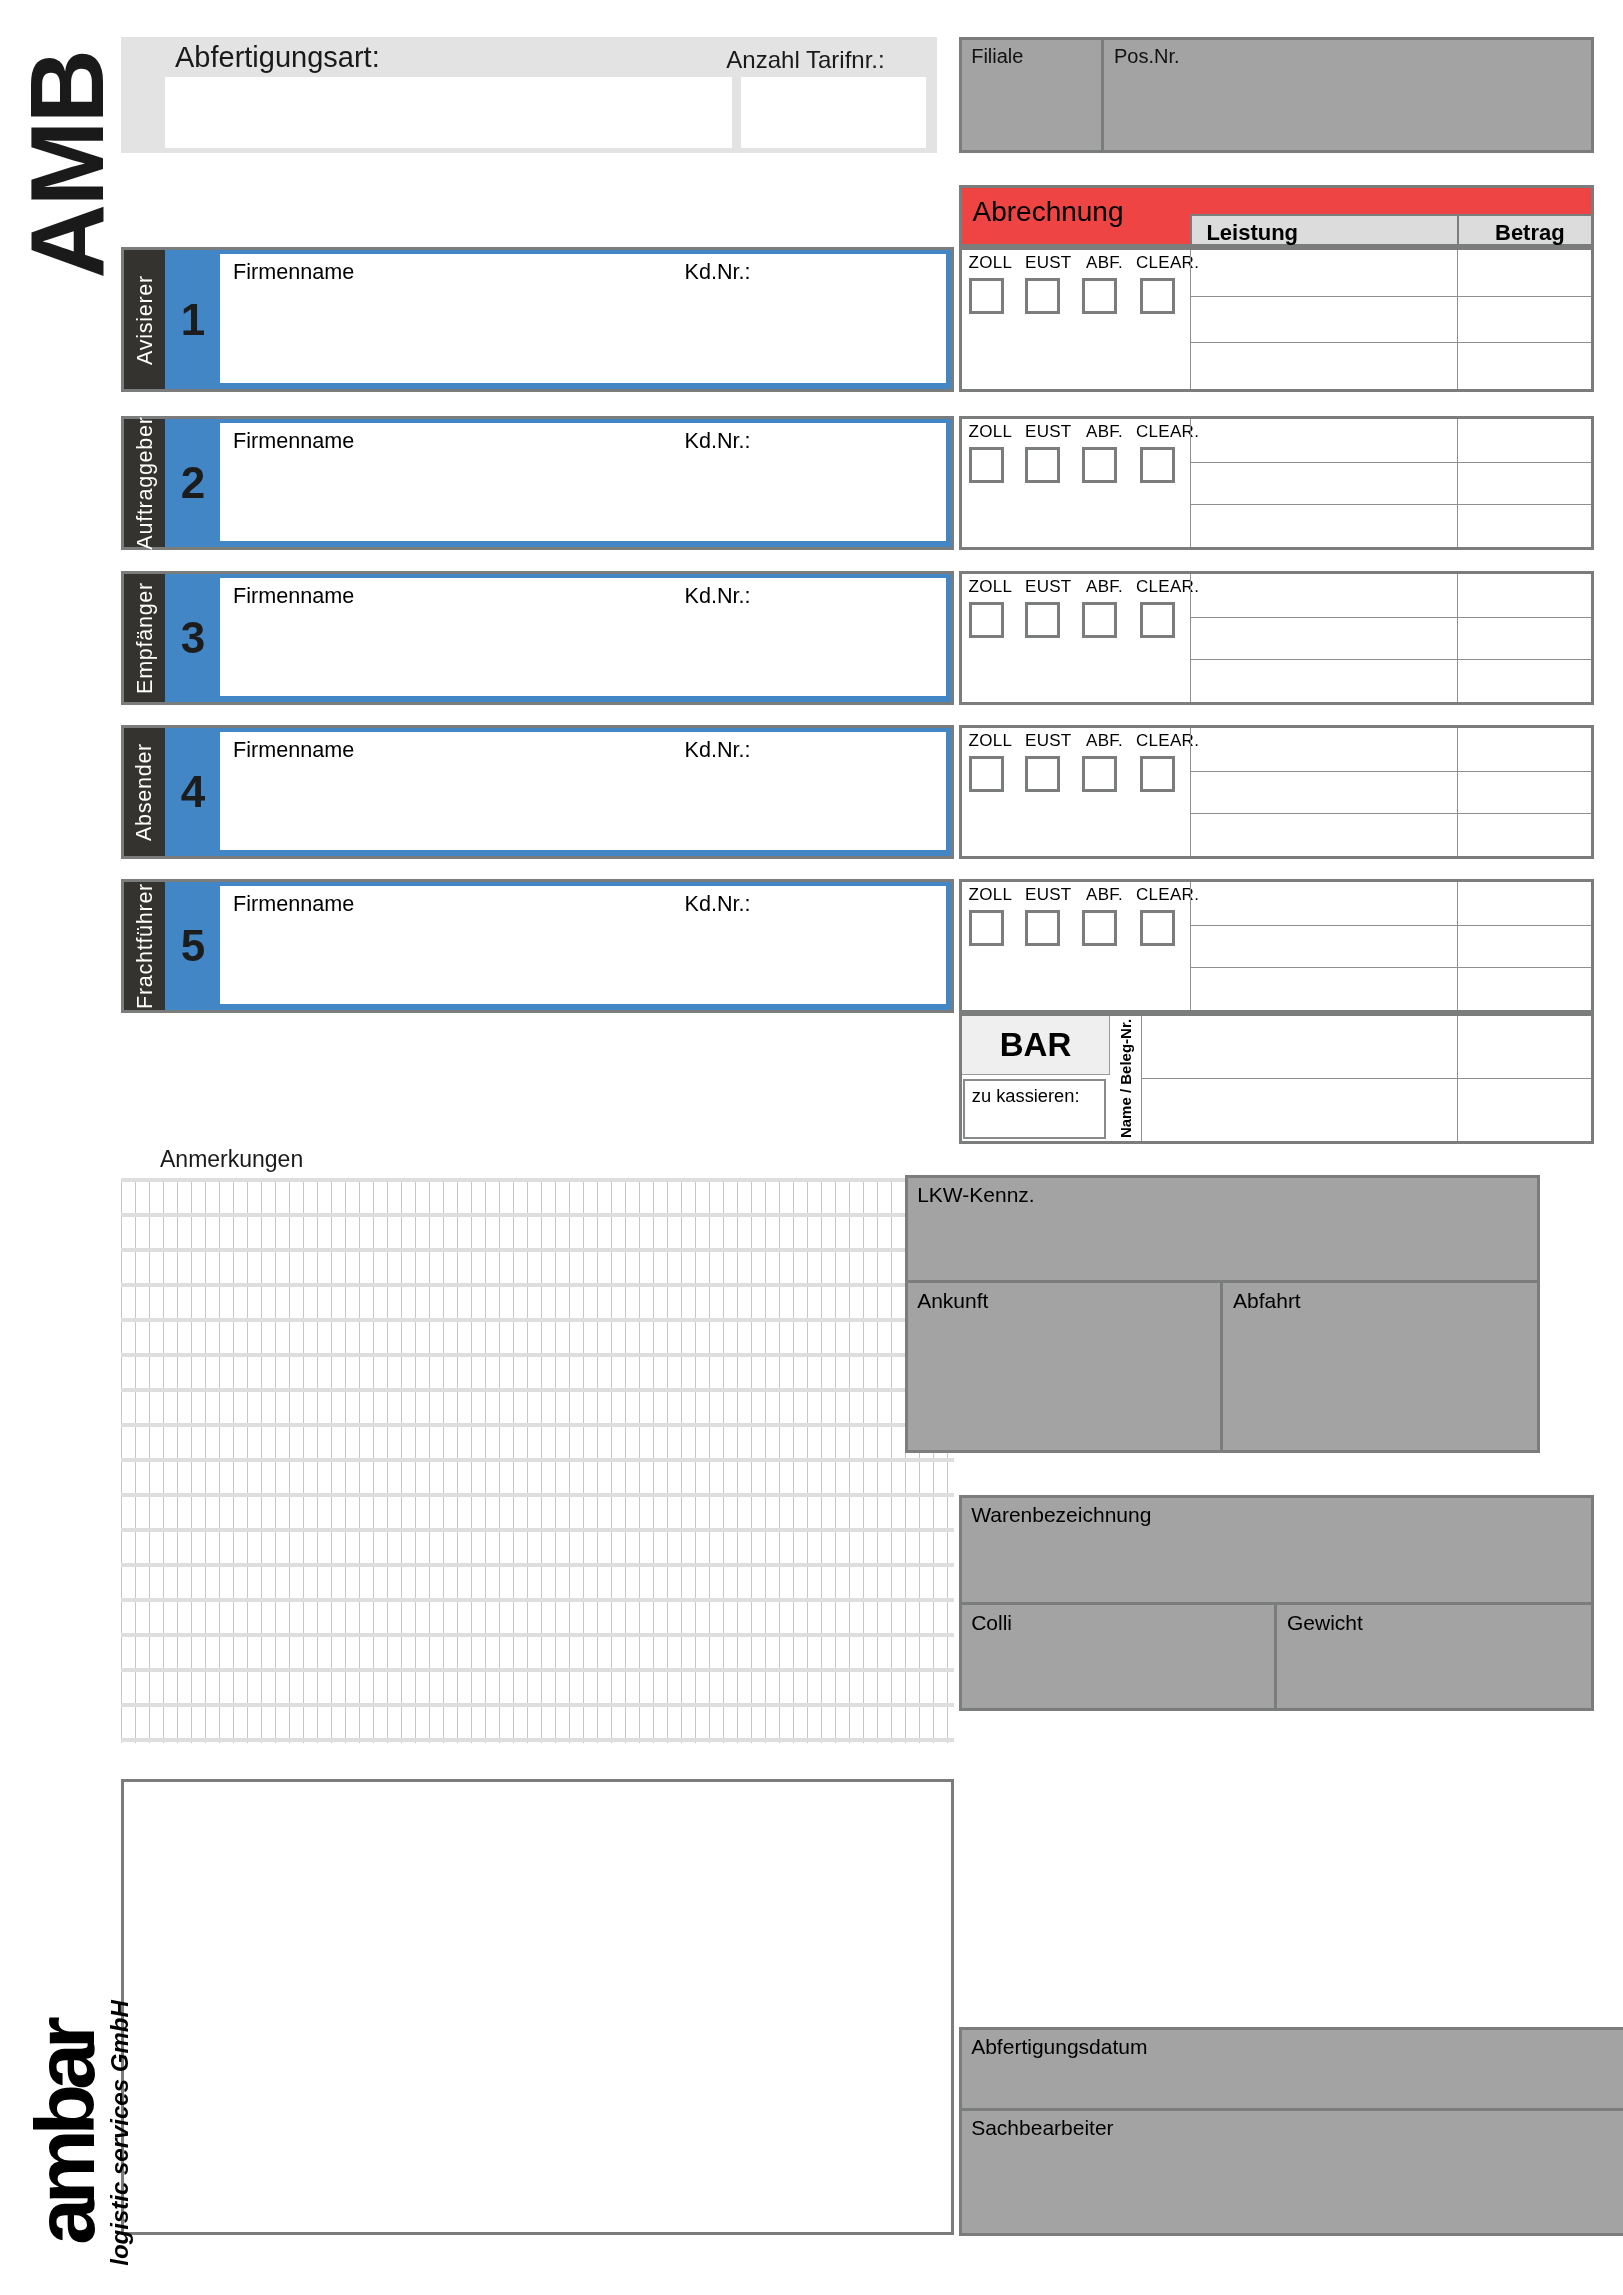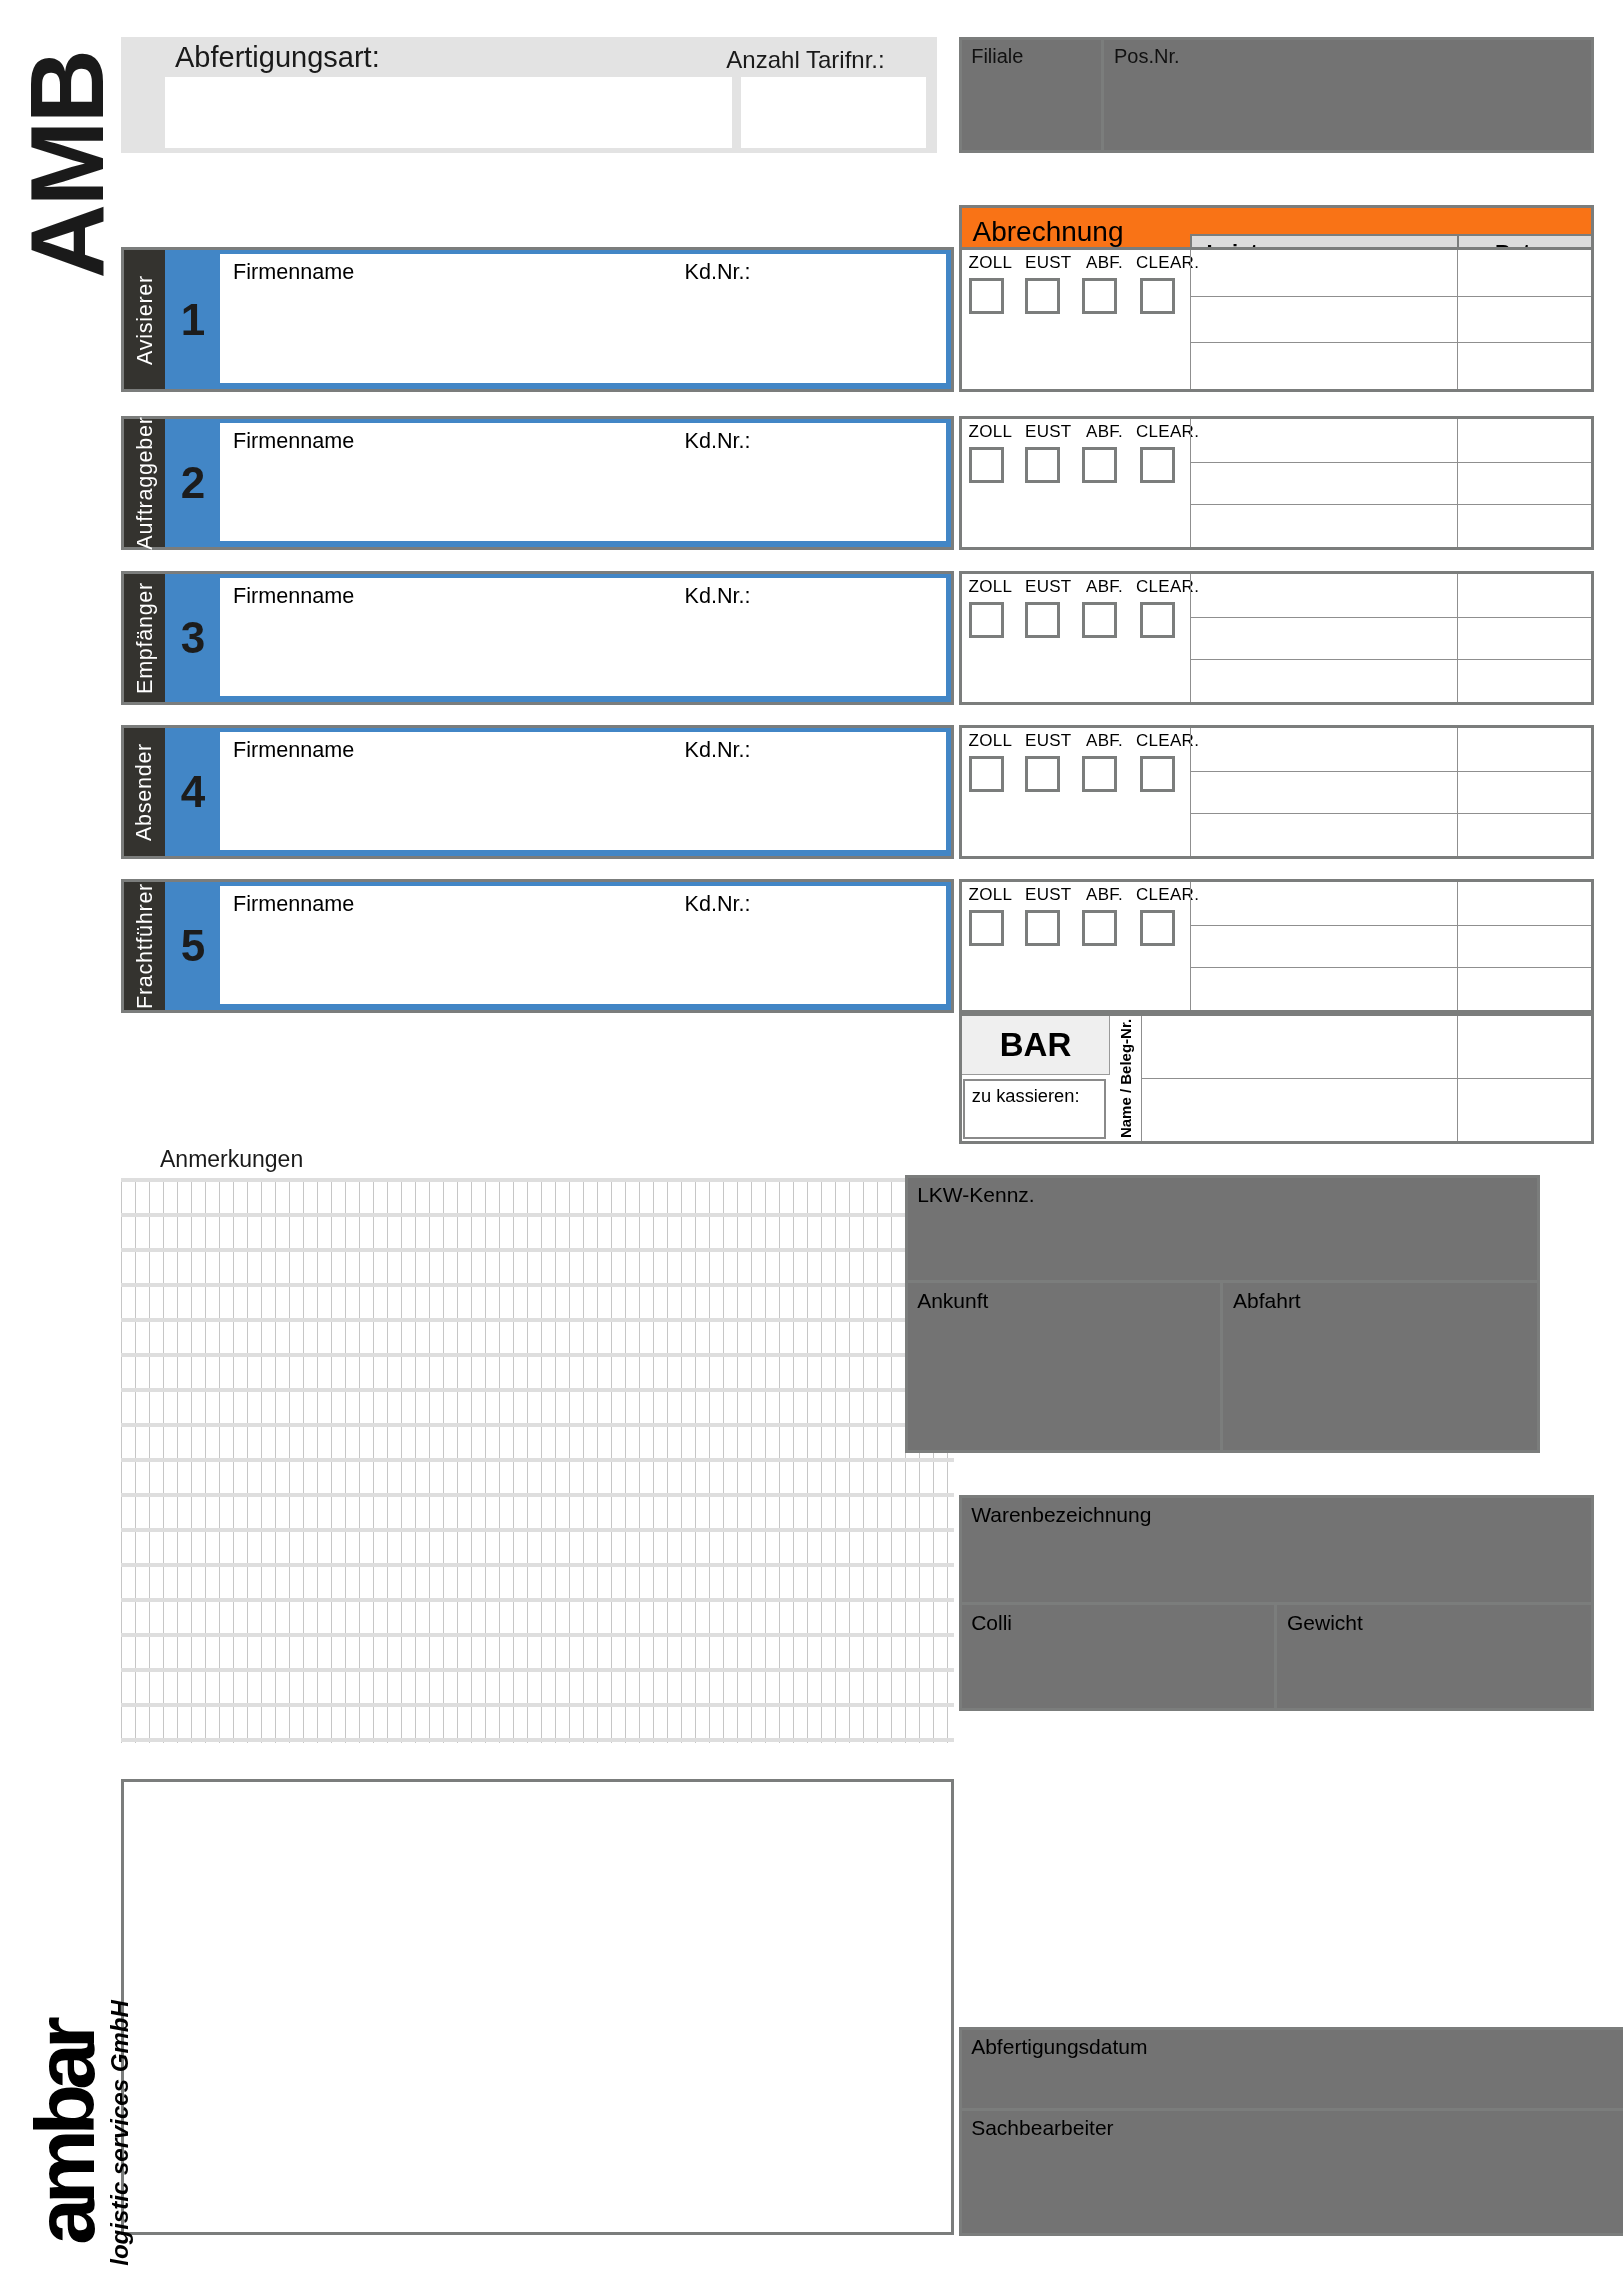--- a/index.html
+++ b/index.html
@@ -1,19 +1,19 @@
 <!DOCTYPE html>
 <html style="font-size:10.5px"><head>
 <meta charset="utf-8">
 <style>
   * { margin:0; padding:0; box-sizing:border-box; font-family:"Liberation Sans", sans-serif; }
   html,body { background:#ffffff; }
   #page { position:relative; width:1623px; height:2295px; background:#fff; overflow:hidden; }
   .abs { position:absolute; }
-  .bx { border:3.3px solid #7b7d7c; background:#737373;text-decoration:underline; }
+  .bx { border:3.3px solid #7b7d7c; background:#a3a3a3;text-decoration:underline; }
   .lbl { color:#1a1a1a; }
 
   
   .vwrap { display:flex; align-items:center; justify-content:center; }
   .vwrap > span { transform:rotate(-90deg); white-space:nowrap; display:block; }
 
   
   #hdr-gray { left:121px; top:37px; width:816px; height:116px; background:#e3e3e3; }
   #abf-label { left:175px; top:41px; font-size:29px; }
   #anz-label { left:681px; top:46px; width:249px; text-align:center; font-size:24px; }
@@ -28,21 +28,21 @@
   .party { left:121px; width:833px; border:3.3px solid #7b7d7c; background:#4286c6; }
   .party .role-cell { position:absolute; left:0; top:0; bottom:0; width:41px; background:#34332f; display:flex; align-items:center; justify-content:center; }
   .party .role-cell span { transform:rotate(-90deg); white-space:nowrap; color:#fff; font-size:21.6px; letter-spacing:0.7px; }
   .party .num { position:absolute; left:41px; top:0; bottom:0; width:56px; display:flex; align-items:center; justify-content:center; font-size:44px; font-weight:bold; color:#1c1c1c; }
   .party .inner { position:absolute; left:96px; top:3.9px; right:5.2px; bottom:6.5px; background:#fff; }
   .party .firm { position:absolute; left:13px; top:5.2px; font-size:21.6px; }
   .party .kdnr { position:absolute; left:64%; top:5.2px; font-size:21.6px; }
 
   
   .rsec { left:959px; width:635px; border:3.3px solid #7b7d7c; background:#fff; }
-  #abr-head { background:#f97316;margin-top:20px; }
+  #abr-head { background:#ef4444; }
   #abr-title { position:absolute; left:10.5px; top:7.9px; font-size:28px; }
   .hcell { position:absolute; top:26px; bottom:0; background:#dcdcdc; border-left:2px solid #7b7d7c; border-top:2px solid #7b7d7c; font-size:22px;font-weight:bold; }
   .hcell span { display:block; }
   #hcell-leistung { left:228px; width:267px; padding:3.9px 0 0 14.4px; }
   #hcell-betrag { left:495px; right:0; padding:3.9px 0 0 36px; }
   .vline { position:absolute; top:0; bottom:0; width:1.3px; background:#8f8f8f; }
   .hline { position:absolute; height:1.3px; background:#8f8f8f; }
   .chk-label { position:absolute; top:3.3px; font-size:17px; letter-spacing:0.3px; }
   .chk { position:absolute; top:28px; width:35px; height:36px; border:3.9px solid #7b7d7c; background:#fff; }
 

